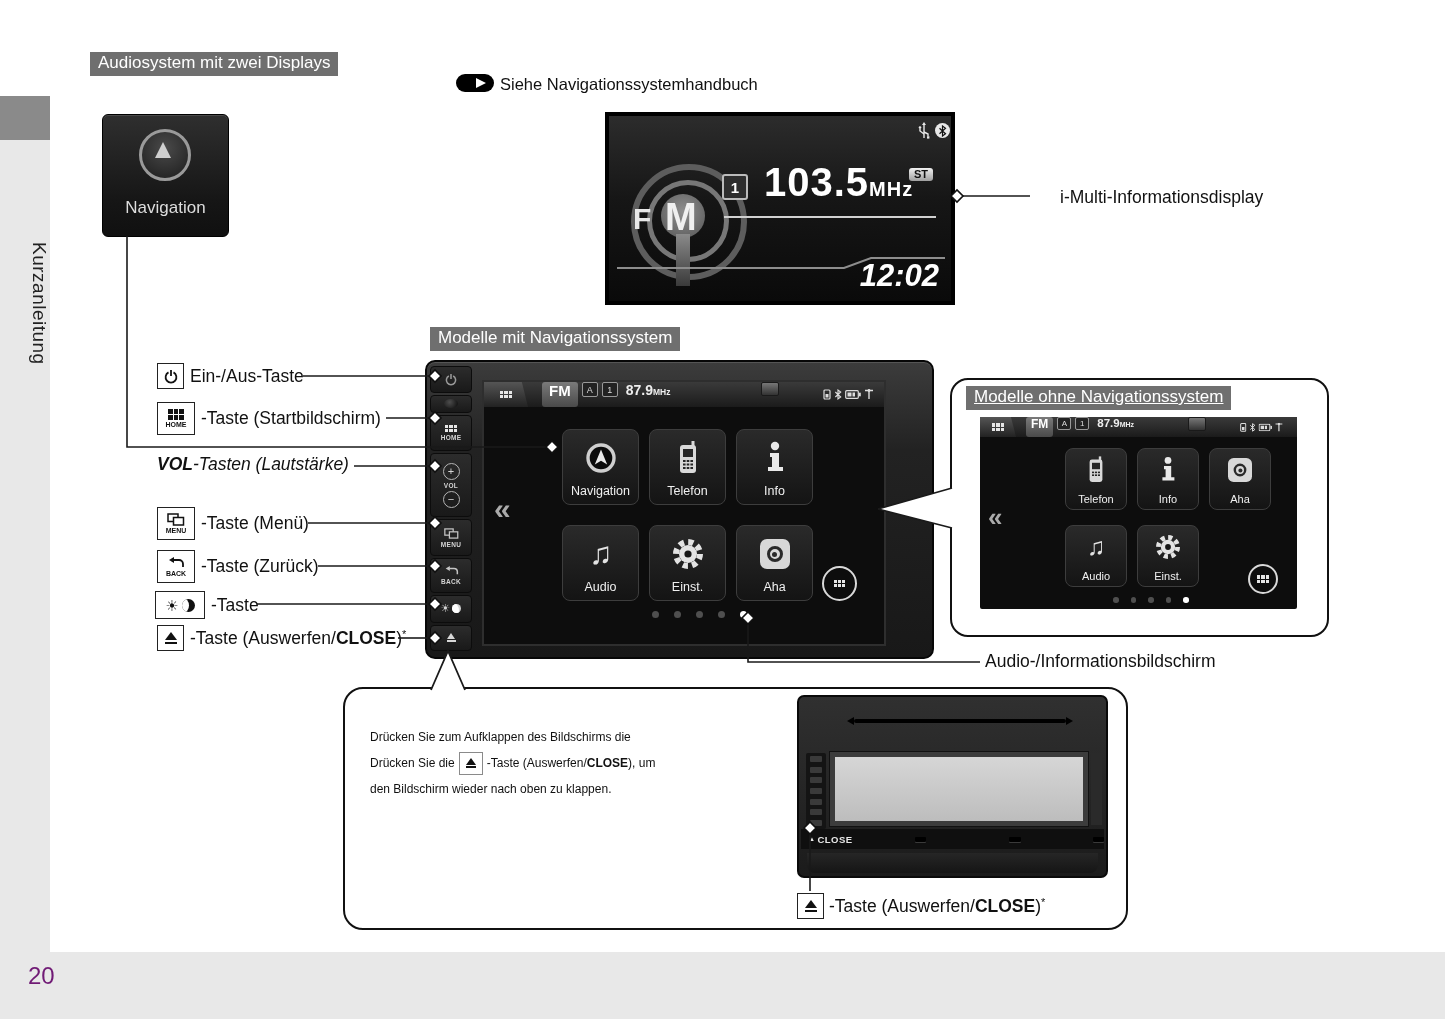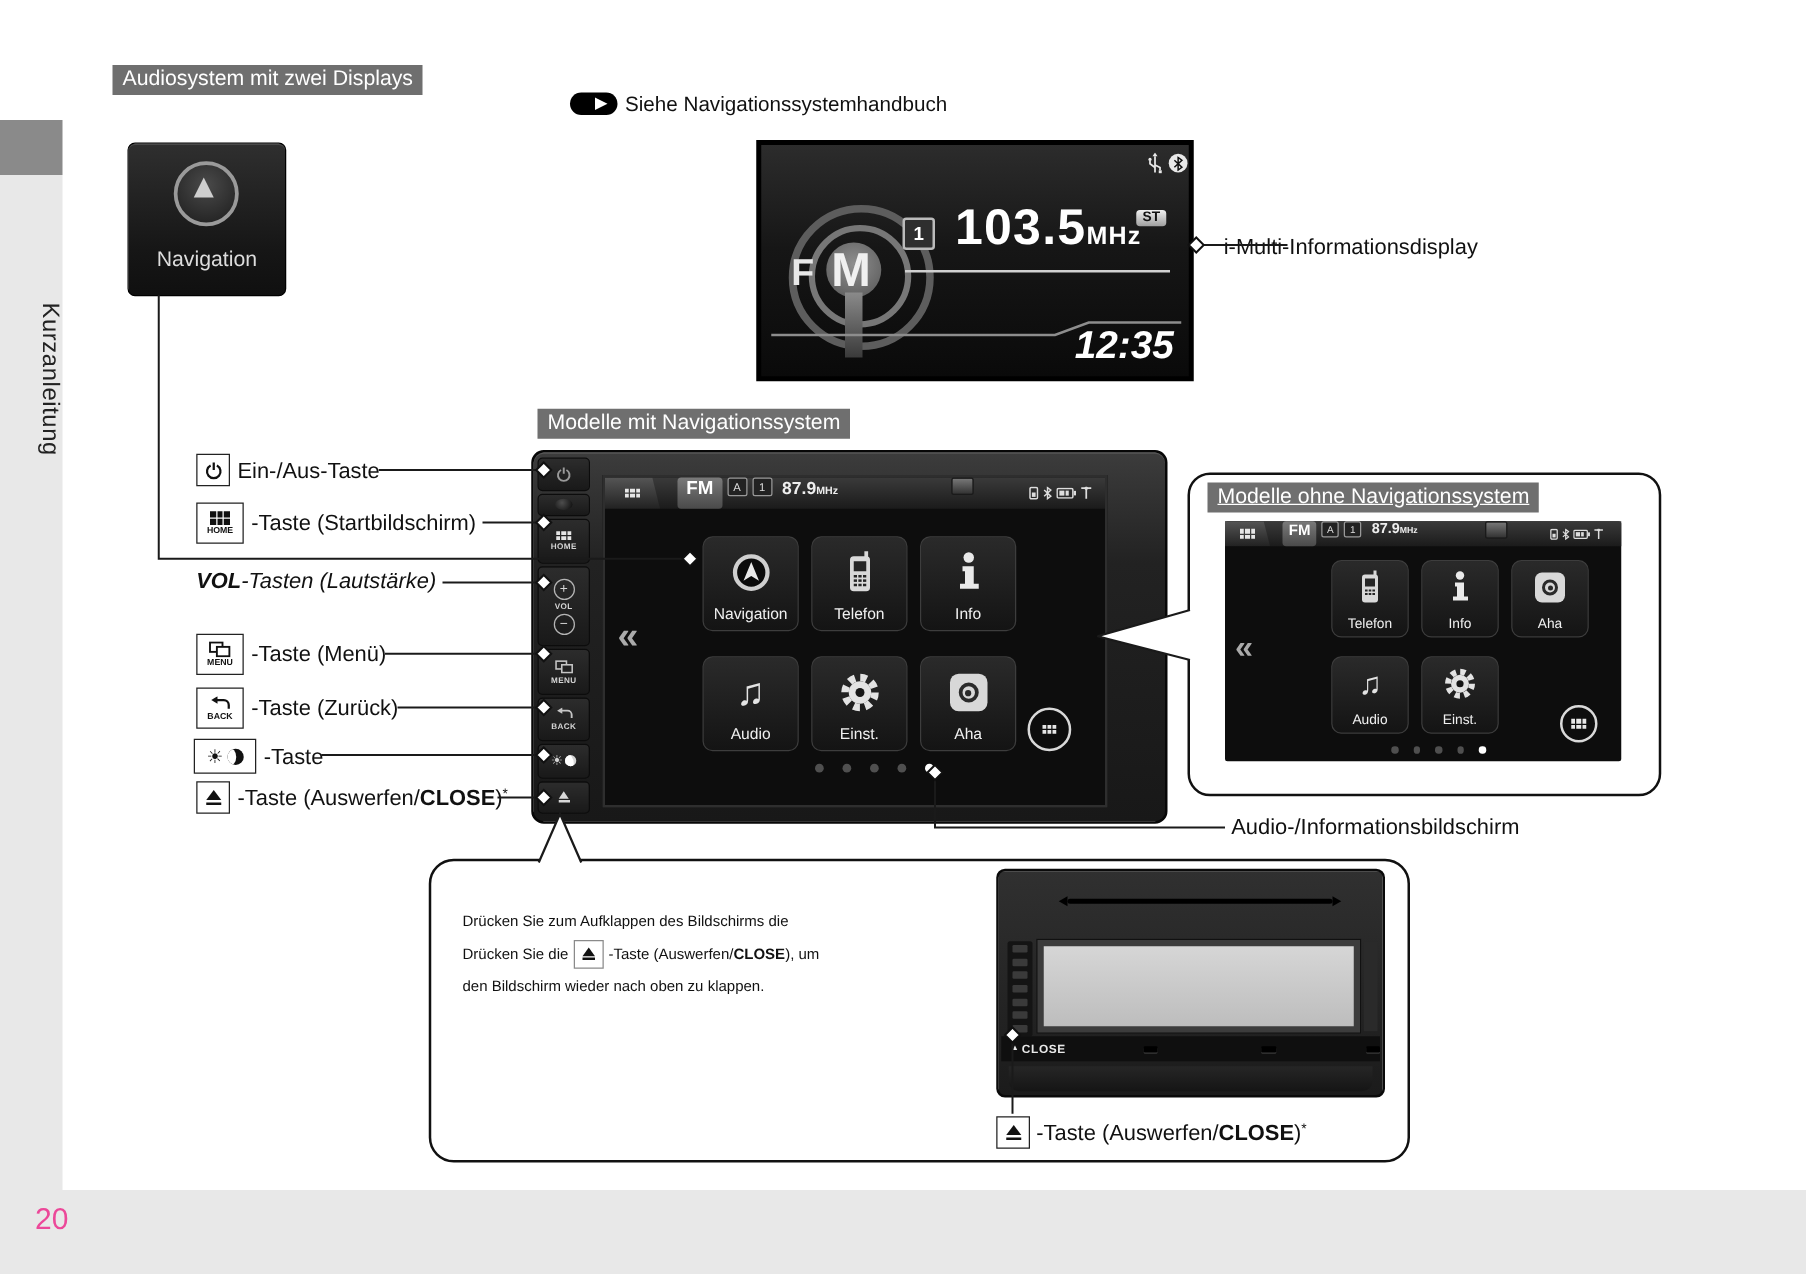--- a/index.html
+++ b/index.html
@@ -6,21 +6,21 @@
   body{font-family:"Liberation Sans","DejaVu Sans",sans-serif;color:#111;}
   #page{position:relative;width:1445px;height:1019px;background:#fff;overflow:hidden;}
   .abs{position:absolute;}
 
   
   .side-strip{left:0;top:140px;width:50px;height:812px;background:#e8e8e8;}
   .side-tab{left:0;top:96px;width:50px;height:44px;background:#8a8a8a;}
   .side-text{left:0;top:145px;width:50px;height:300px;display:flex;justify-content:center;
     writing-mode:vertical-rl;text-orientation:mixed;font-size:19px;color:#222;letter-spacing:.5px;padding-top:8px;}
   .footer{left:0;top:952px;width:1445px;height:67px;background:#e8e8e8;}
-  .page-num{left:28px;top:962px;font-size:24px;color:#ec4899;}
+  .page-num{left:28px;top:962px;font-size:24px;color:#701a75;}
 
   
   .hd-badge{left:90px;top:52px;background:#6f6f6f;color:#fff;font-size:17px;padding:1px 8px 3px;}
   .hd-title{left:88px;top:71px;font-size:20px;font-weight:bold;letter-spacing:.2px;}
   .hd-pill{left:456px;top:74px;width:38px;height:18px;background:#000;border-radius:10px;display:flex;align-items:center;justify-content:center;}
   .hd-link{left:500px;top:75px;font-size:16.5px;}
 
   .gray-badge{background:#6f6f6f;color:#fff;font-size:17px;padding:1px 8px 3px;white-space:nowrap;}
 
   
@@ -167,21 +167,21 @@
   .cdev .cbar .cl{color:#e8e8e8;font-size:9.5px;font-weight:bold;margin-left:8px;letter-spacing:.5px;display:flex;align-items:center;gap:2px;}
   .cdev .cbar .cl b{font-size:6px;}
   .cdev .tick{width:15px;height:5px;background:#000;border-radius:1px;box-shadow:0 1px 0 #3a3a3a;}
   .cdev .tray{position:absolute;left:8px;top:156px;width:291px;height:20px;background:linear-gradient(180deg,#262626,#151515);
     border-radius:0 0 8px 8px;}
 
   .cdev-label{left:797px;top:893px;display:flex;align-items:center;gap:5px;font-size:17.5px;}
   .cdev-label .ebx{border:1.6px solid #222;width:25px;height:24px;display:flex;align-items:center;justify-content:center;}
 
   .audio-label{left:985px;top:651px;font-size:17.5px;}
-  .imid-label{left:979px;top:187px;font-size:17.5px;}
+  .imid-label{left:1060px;top:187px;font-size:17.5px;}
 
   svg.overlay{position:absolute;left:0;top:0;z-index:50;pointer-events:none;}
 </style>
 </head>
 <body>
 
 <div id="page">
 
   <div class="abs side-strip"></div>
   <div class="abs side-tab"></div>
@@ -211,21 +211,21 @@
       <span class="fm-stem"></span>
       <span class="fm-f">F</span>
       <span class="fm-m">M</span>
       <span class="preset">1</span>
       <span class="freq"><span>103.5</span><span class="frequnit">MHz</span></span>
       <span class="st">ST</span>
       <span class="uline"></span>
       <svg class="divider" width="342" height="185">
         <path d="M8 152 H235 L262 142 H336" stroke="#8d8d8d" stroke-width="2" fill="none"></path>
       </svg>
-      <span class="clock">12:35</span>
+      <span class="clock">12:02</span>
       <span class="usb">
         <svg width="14" height="17" viewBox="0 0 14 17">
             <g stroke="#e8e8e8" stroke-width="1.4" fill="none">
           <path d="M7 16V3"></path>
               <path d="M7 12L3 9V6.5"></path>
               <path d="M7 10l4 2v2"></path>
             </g>
           <path d="M7 0l-2 3h4z" fill="#e8e8e8"></path>
             <circle cx="3" cy="5.5" r="1.3" fill="#e8e8e8"></circle>
           <rect x="10" y="14.2" width="2.4" height="2.4" fill="#e8e8e8"></rect>

